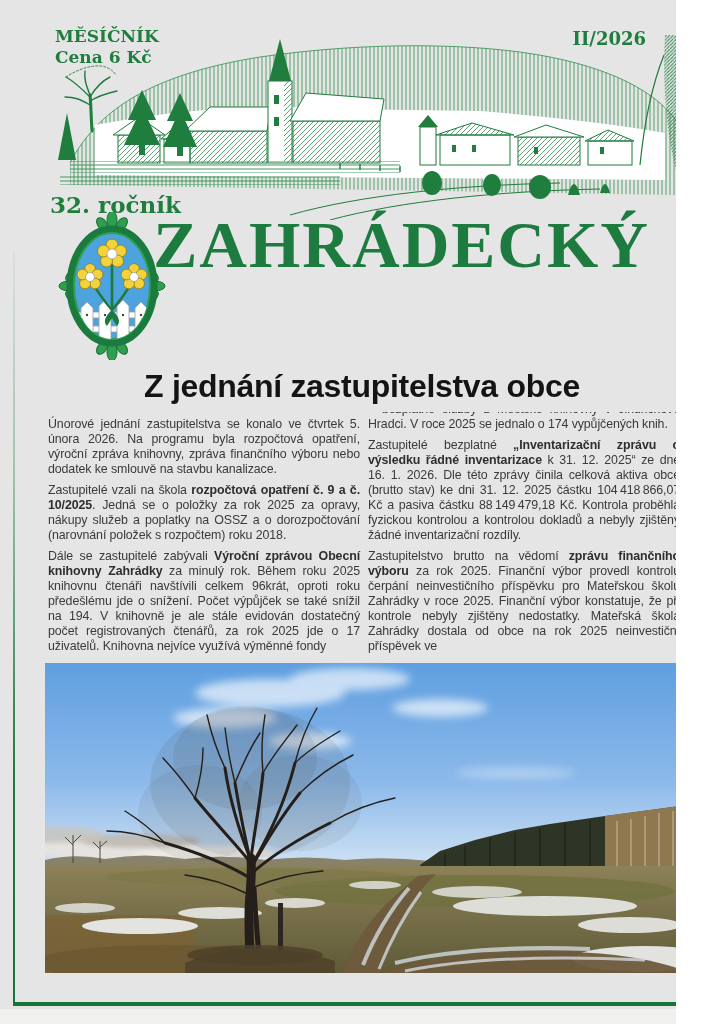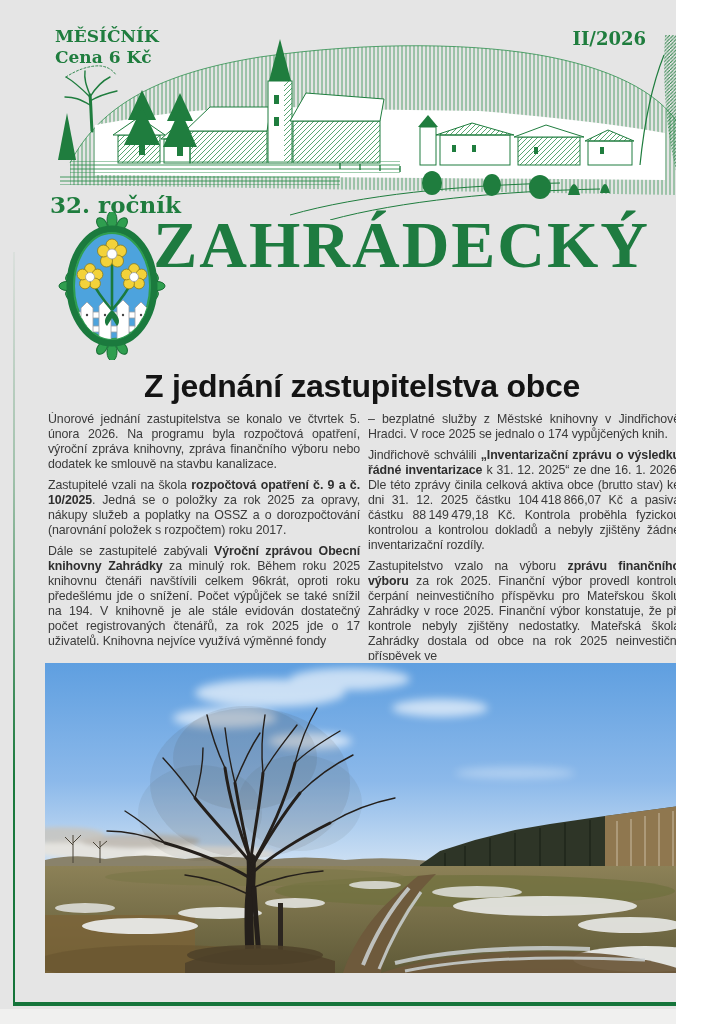--- a/index.html
+++ b/index.html
@@ -24,21 +24,21 @@
   
   .logo{position:absolute;left:57px;top:212px;width:110px;height:148px;z-index:2;}
   .title{position:absolute;top:216px;right:26px;text-align:right;color:#1e7b40;
     font-family:"Liberation Serif",serif;font-weight:bold;font-size:66px;line-height:57px;
     letter-spacing:2px;z-index:2;}
 
   
   .heading{position:absolute;left:0;top:368px;width:724px;text-align:center;
     color:#141414;font-weight:bold;font-size:32px;letter-spacing:-0.3px;}
   .columns{position:absolute;left:48px;top:412px;width:632px;height:248px;
-    display:flex;gap:8px;overflow:hidden;}
+    display:flex;gap:8px;overflow:hidden;align-items:flex-end;}
   .col{width:312px;}
   .col p{margin:0 0 6px 0;font-size:12.4px;line-height:15px;letter-spacing:-0.1px;
     text-align:justify;color:#3a3a3a;}
   .col p b{font-weight:bold;color:#2e2e2e;}
 
   
   .photo{position:absolute;left:45px;top:663px;width:635px;height:310px;}
 </style>
 </head>
 <body>
@@ -235,27 +235,27 @@
 
   <div class="title">
     <div>ZAHRÁDECKÝ</div>
   </div>
 
   <div class="heading">Z jednání zastupitelstva obce</div>
 
   <div class="columns">
     <div class="col">
       <p><span>Únorové jednání zastupitelstva se konalo ve čtvrtek 5. února 2026. Na programu byla rozpočtová opatření, výroční zpráva knihovny, zpráva finančního výboru nebo dodatek ke smlouvě na stavbu kanalizace.</span></p>
-      <p><span>Zastupitelé vzali na škola </span><b>rozpočtová opatření č. 9 a č. 10/2025</b><span>. Jedná se o položky za rok 2025 za opravy, nákupy služeb a poplatky na OSSZ a o dorozpočtování (narovnání položek s rozpočtem) roku 2017.</span></p>
+      <p><span>Zastupitelé vzali na škola </span><b>rozpočtová opatření č. 9 a č. 10/2025</b><span>. Jedná se o položky za rok 2025 za opravy, nákupy služeb a poplatky na OSSZ a o dorozpočtování (narovnání položek s rozpočtem) roku 2018.</span></p>
       <p><span>Dále se zastupitelé zabývali </span><b>Výroční zprávou Obecní knihovny Zahrádky</b><span> za minulý rok. Během roku 2025 knihovnu čtenáři navštívili celkem 96krát, oproti roku předešlému jde o snížení. Počet výpůjček se také snížil na 194. V knihovně je ale stále evidován dostatečný počet registrovaných čtenářů, za rok 2025 jde o 17 uživatelů. Knihovna nejvíce využívá výměnné fondy</span></p>
     </div>
     <div class="col">
       <p><span>– bezplatné služby z Městské knihovny v Jindřichově Hradci. V roce 2025 se jednalo o 174 vypůjčených knih.</span></p>
-      <p><span>Jindřichově schválili </span><b>„Inventarizační zprávu o výsledku řádné inventarizace</b><span> k 31. 12. 2025“ ze dne 16. 1. 2026. Dle této zprávy činila celková aktiva obce (brutto stav) ke dni 31. 12. 2025 částku 104 418 866,07 Kč a pasiva částku 88 149 479,18 Kč. Kontrola proběhla fyzickou kontrolou a kontrolou dokladů a nebyly zjištěny žádné inventarizační rozdíly.</span></p>
-      <p><span>Zastupitelstvo vzalo na výboru </span><b>zprávu finančního výboru</b><span> za rok 2025. Finanční výbor provedl kontrolu čerpání neinvestičního příspěvku pro Mateřskou školu Zahrádky v roce 2025. Finanční výbor konstatuje, že při kontrole nebyly zjištěny nedostatky. Mateřská škola Zahrádky dostala od obce na rok 2025 neinvestiční příspěvek ve</span></p>
+      <p><span>Zastupitelé bezplatné </span><b>„Inventarizační zprávu o výsledku řádné inventarizace</b><span> k 31. 12. 2025“ ze dne 16. 1. 2026. Dle této zprávy činila celková aktiva obce (brutto stav) ke dni 31. 12. 2025 částku 104 418 866,07 Kč a pasiva částku 88 149 479,18 Kč. Kontrola proběhla fyzickou kontrolou a kontrolou dokladů a nebyly zjištěny žádné inventarizační rozdíly.</span></p>
+      <p><span>Zastupitelstvo brutto na vědomí </span><b>zprávu finančního výboru</b><span> za rok 2025. Finanční výbor provedl kontrolu čerpání neinvestičního příspěvku pro Mateřskou školu Zahrádky v roce 2025. Finanční výbor konstatuje, že při kontrole nebyly zjištěny nedostatky. Mateřská škola Zahrádky dostala od obce na rok 2025 neinvestiční příspěvek ve</span></p>
     </div>
   </div>
 
   <svg class="photo" viewBox="0 0 635 310" preserveAspectRatio="none">
     <defs>
       <linearGradient id="sky" x1="0" y1="0" x2="0" y2="1">
         <stop offset="0" stop-color="#5f9fe0"></stop>
         <stop offset="0.55" stop-color="#8cb9ea"></stop>
         <stop offset="1" stop-color="#d8e7f5"></stop>
       </linearGradient>

